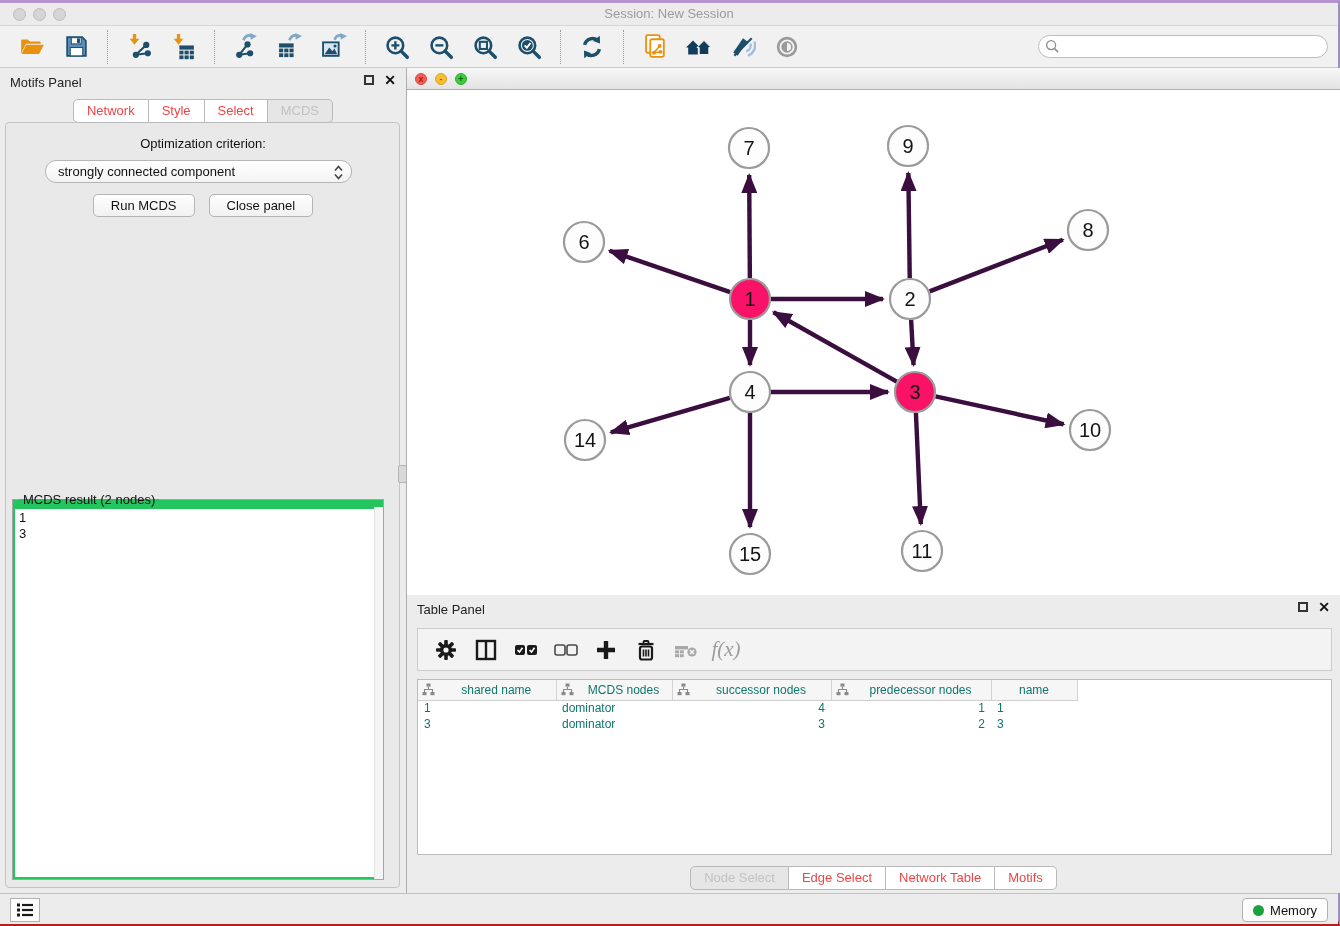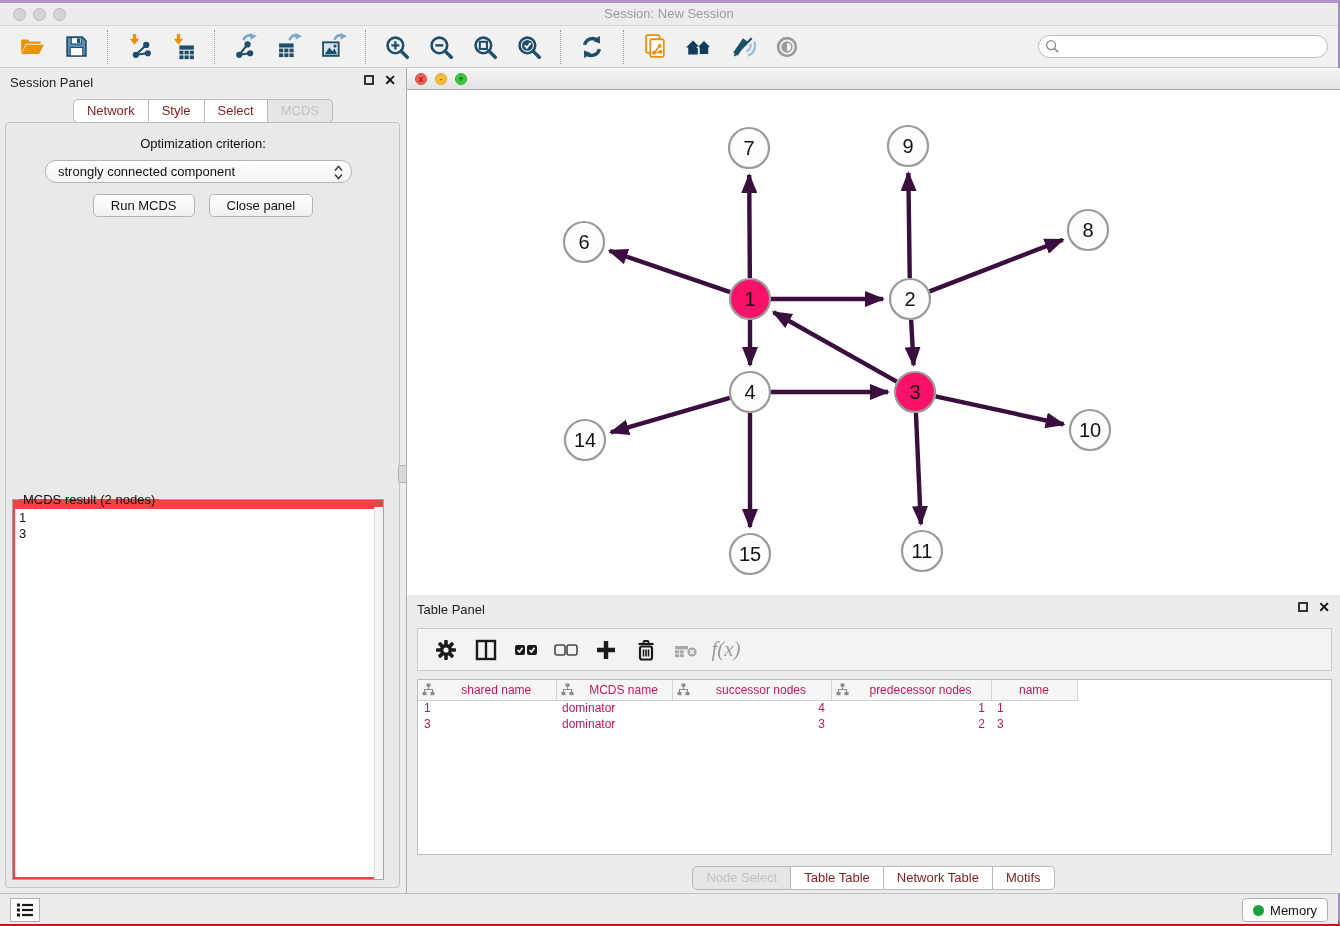--- a/index.html
+++ b/index.html
@@ -23,32 +23,32 @@
   .search-glass { position:absolute; left:7px; top:4px; }
 
   
   .cp { position:absolute; left:0; top:65px; width:406px; height:825px; background:#ececec; }
   .panel-head { position:relative; height:28px; }
   .panel-title { position:absolute; left:10px; top:7px; font-size:13px; color:#222; }
   .panel-btns { position:absolute; right:10px; top:6px; display:flex; gap:10px; align-items:center; }
   .float-box { width:10px; height:10px; border:2px solid #333; display:inline-block; }
   .close-x { font-size:14px; font-weight:bold; color:#111; line-height:12px; }
   .cp-tabs { position:absolute; left:0; right:0; top:31px; display:flex; justify-content:center; z-index:2; }
-  .seg { border:1px solid #b9b9b9; border-left:none; background:#fff; font-size:13px; padding:3px 13px 4px; color:#7f1d1d; }
+  .seg { border:1px solid #b9b9b9; border-left:none; background:#fff; font-size:13px; padding:3px 13px 4px; color:#ef4444; }
   .seg:first-child { border-left:1px solid #b9b9b9; border-radius:5px 0 0 5px; }
   .seg:last-child { border-radius:0 5px 5px 0; }
   .seg.active { background:#e6e6e6; color:#c2c2c2; }
   .cp-inner { position:absolute; left:5px; right:6px; top:54px; bottom:5px; background:#e9e9e9; border:1px solid #c4c4c4; border-radius:4px; }
   .opt-label { position:absolute; left:0; right:0; top:68px; text-align:center; font-size:13px; color:#111; }
   .criterion { position:absolute; left:45px; top:92px; width:307px; height:23px; background:linear-gradient(#ffffff,#f4f4f4);
                border:1px solid #b5b5b5; border-radius:11px; font-size:13px; color:#111; display:flex; align-items:center; padding:0 24px 0 12px; }
   .criterion .chev { position:absolute; right:7px; top:3px; }
   .cp-buttons { position:absolute; left:0; right:0; top:126px; display:flex; justify-content:center; gap:14px; }
   .btn { height:23px; background:linear-gradient(#ffffff,#f1f1f1); border:1px solid #b5b5b5; border-radius:5px; font-size:13px; color:#111; padding:0 17px; display:flex; align-items:center; }
-  .result-set { position:absolute; left:12px; width:372px; top:424px; height:388px; border:1px solid #a5a5a5; background:#ef4444; padding:2px; }
+  .result-set { position:absolute; left:12px; width:372px; top:424px; height:388px; border:1px solid #a5a5a5; background:#22c55e; padding:2px; }
   .result-set legend { font-size:13px; color:#111; padding:0 4px; margin-left:4px; background:transparent; }
   .result-area { position:relative; width:100%; height:100%; background:#fff; font-size:13px; color:#111; padding:1px 4px; line-height:16px; white-space:pre; }
   .result-scroll { position:absolute; right:0; top:0; width:9px; height:100%; background:#f4f4f4; border-left:1px solid #e2e2e2; }
 
   
   .vsplit { position:absolute; left:406px; top:65px; width:1px; height:825px; background:#adadad; }
   .vgrip { position:absolute; left:398px; top:462px; width:9px; height:18px; background:#d9d9d9; border:1px solid #b3b3b3; border-radius:2px; z-index:3; }
 
   
   .net { position:absolute; left:407px; top:65px; width:933px; height:527px; background:#fff; }
@@ -61,21 +61,21 @@
   .net-title { position:absolute; left:0; right:0; top:3px; text-align:center; font-size:13px; color:#1a1a1a; }
   .canvas { position:relative; width:933px; height:504px; background:#fff; }
 
   
   .tbl { position:absolute; left:407px; top:592px; width:933px; height:298px; background:#ececec; }
   .tbl-toolbar { position:absolute; left:10px; right:8px; top:33px; height:43px; background:#f3f3f3; border:1px solid #cccccc;
                  display:flex; align-items:center; padding:0 8px; }
   .tt-icon { width:34px; height:30px; display:flex; align-items:center; justify-content:center; margin:0 3px; }
   .fx { font-family:"Liberation Serif", serif; font-style:italic; color:#9c9c9c; font-size:21px; }
   .grid-wrap { position:absolute; left:10px; right:8px; top:84px; height:176px; background:#fff; border:1px solid #bcbcbc; overflow:hidden; }
-  table.data { border-collapse:collapse; font-size:12px; color:#be185d; table-layout:fixed; }
+  table.data { border-collapse:collapse; font-size:12px; color:#0f766e; table-layout:fixed; }
   table.data th { background:#f6f6f6; border-right:1px solid #d4d4d4; border-bottom:1px solid #cfcfcf; font-weight:normal; height:20px; padding:0 4px; white-space:nowrap; }
   table.data th .th-inner { display:flex; align-items:center; gap:6px; justify-content:flex-start; }
   table.data th .th-label { flex:1; text-align:center; }
   table.data td { height:16px; padding:0 6px; white-space:nowrap; }
   td.num-r { text-align:right; }
   .tbl-tabs { position:absolute; left:0; right:0; top:271px; display:flex; justify-content:center; }
 
   
   .status { position:absolute; left:0; top:890px; width:100%; height:31px; background:#ececec; border-top:1px solid #c2c2c2; }
   .status-list-btn { position:absolute; left:10px; top:4px; width:30px; height:24px; background:#fdfdfd; border:1px solid #b1b1b1; display:flex; align-items:center; justify-content:center; }
@@ -267,21 +267,21 @@
       <svg class="search-glass" width="15" height="15" viewBox="0 0 16 16">
           <circle cx="6.5" cy="6.5" r="4.8" fill="none" stroke="#8d8d8d" stroke-width="1.4"></circle>
           <line x1="10" y1="10" x2="14" y2="14" stroke="#8d8d8d" stroke-width="1.6"></line>
         </svg>
       <input type="text" value="" style="">
     </span>
   </div>
 
   <div class="cp">
     <div class="panel-head">
-      <span class="panel-title">Session Panel</span>
+      <span class="panel-title">Motifs Panel</span>
       <span class="panel-btns">
         <span class="float-box"></span>
         <span class="close-x">✕</span>
       </span>
     </div>
     <div class="cp-tabs">
       <span class="seg">Network</span>
       <span class="seg">Style</span>
       <span class="seg">Select</span>
       <span class="seg active">MCDS</span>
@@ -492,21 +492,21 @@
             <th>
                 <span class="th-inner">
                   <svg width="13" height="13" viewBox="0 0 13 13">
                     <g fill="#8a8a8a">
                       <rect x="4.5" y="0.5" width="4" height="3.2"></rect>
                       <rect x="0.5" y="9" width="4" height="3.2"></rect>
                       <rect x="8.5" y="9" width="4" height="3.2"></rect>
                     </g>
                     <path d="M6.5 4 V6.5 M2.5 9 V6.5 H10.5 V9" fill="none" stroke="#8a8a8a" stroke-width="1.1"></path>
                   </svg>
-                  <span class="th-label">MCDS name</span>
+                  <span class="th-label">MCDS nodes</span>
                 </span>
               </th>
             <th>
                 <span class="th-inner">
                   <svg width="13" height="13" viewBox="0 0 13 13">
                     <g fill="#8a8a8a">
                       <rect x="4.5" y="0.5" width="4" height="3.2"></rect>
                       <rect x="0.5" y="9" width="4" height="3.2"></rect>
                       <rect x="8.5" y="9" width="4" height="3.2"></rect>
                     </g>
@@ -548,21 +548,21 @@
             <td>dominator</td>
             <td class="num-r">3</td>
             <td class="num-r">2</td>
             <td>3</td>
           </tr>
         </tbody>
       </table>
     </div>
     <div class="tbl-tabs">
       <span class="seg active">Node Select</span>
-      <span class="seg">Table Table</span>
+      <span class="seg">Edge Select</span>
       <span class="seg">Network Table</span>
       <span class="seg">Motifs</span>
     </div>
   </div>
 
   <div class="status">
     <span class="status-list-btn">
       <svg width="18" height="16" viewBox="0 0 18 16">
           <g fill="#1a1a1a">
             <rect x="1" y="1.5" width="3" height="3"></rect>

